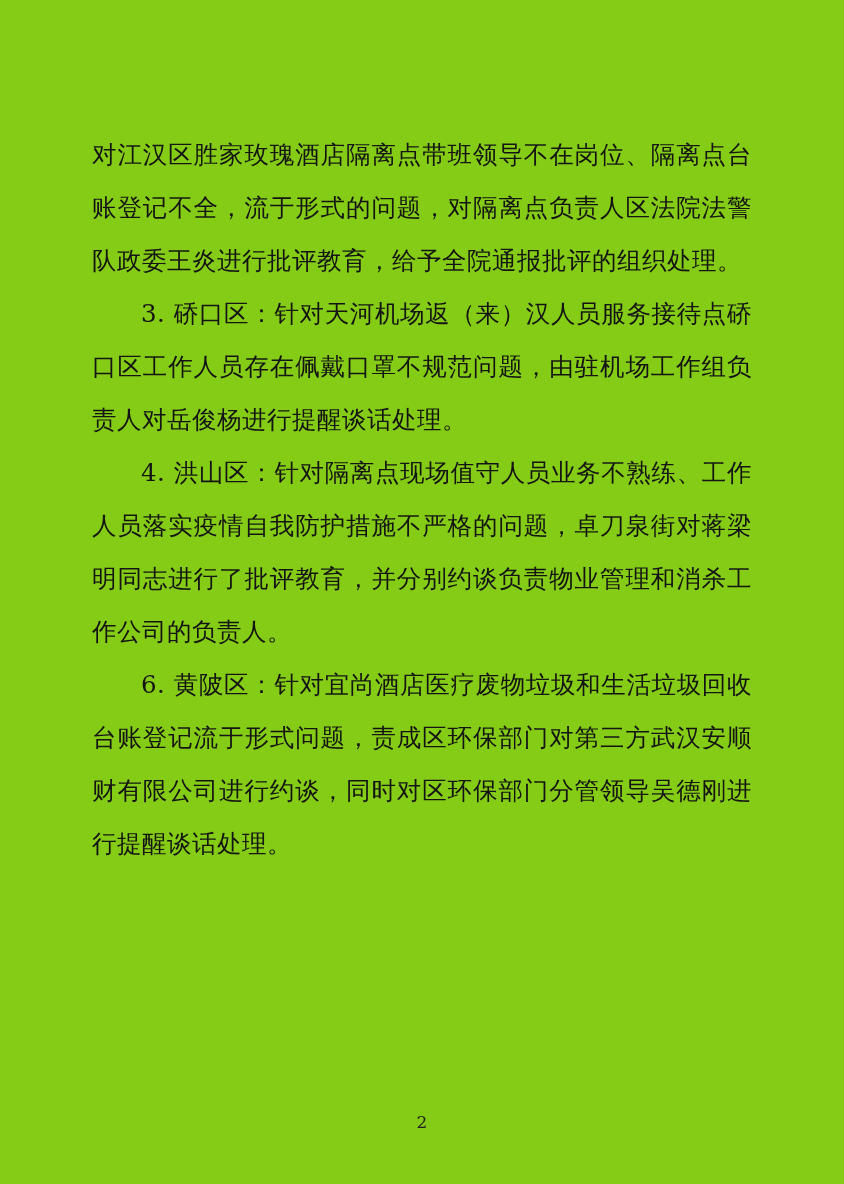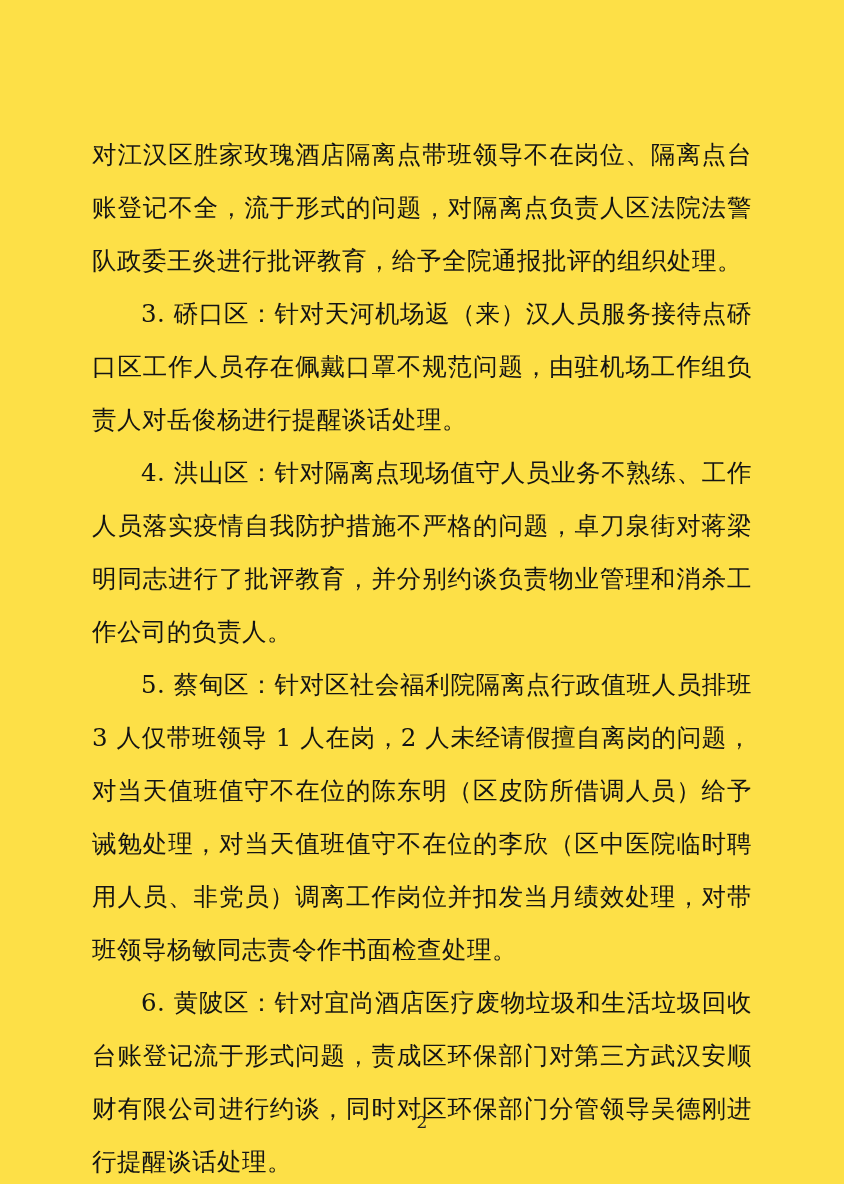--- a/index.html
+++ b/index.html
@@ -11,21 +11,21 @@
     height: 1184px;
     background: #ffffff;
     font-family: "DejaVu Serif", "Liberation Serif", serif;
     color: #1a1a1a;
     overflow: hidden;
   }
   .page {
     position: relative;
     width: 844px;
     height: 1184px;
-    background: #fde047;
+    background: #84cc16;
     box-sizing: border-box;
     padding: 128px 92px 60px 92px;
   }
   .doc-body {
     font-size: 24.5px;
     line-height: 53px;
     letter-spacing: 0.5px;
     color: #141414;
     text-align: justify;
     text-justify: inter-ideograph;
@@ -50,18 +50,17 @@
   }
 </style>
 </head>
 <body>
 
 <div class="page">
   <div class="doc-body">
     <p class="para">对江汉区胜家玫瑰酒店隔离点带班领导不在岗位、隔离点台账登记不全，流于形式的问题，对隔离点负责人区法院法警队政委王炎进行批评教育，给予全院通报批评的组织处理。</p>
     <p class="para indent">3. 硚口区：针对天河机场返（来）汉人员服务接待点硚口区工作人员存在佩戴口罩不规范问题，由驻机场工作组负责人对岳俊杨进行提醒谈话处理。</p>
     <p class="para indent">4. 洪山区：针对隔离点现场值守人员业务不熟练、工作人员落实疫情自我防护措施不严格的问题，卓刀泉街对蒋梁明同志进行了批评教育，并分别约谈负责物业管理和消杀工作公司的负责人。</p>
-    <p class="para indent">5. 蔡甸区：针对区社会福利院隔离点行政值班人员排班 3 人仅带班领导 1 人在岗，2 人未经请假擅自离岗的问题，对当天值班值守不在位的陈东明（区皮防所借调人员）给予诫勉处理，对当天值班值守不在位的李欣（区中医院临时聘用人员、非党员）调离工作岗位并扣发当月绩效处理，对带班领导杨敏同志责令作书面检查处理。</p>
     <p class="para indent">6. 黄陂区：针对宜尚酒店医疗废物垃圾和生活垃圾回收台账登记流于形式问题，责成区环保部门对第三方武汉安顺财有限公司进行约谈，同时对区环保部门分管领导吴德刚进行提醒谈话处理。</p>
 
   </div>
   <div class="page-number">2</div>
 </div>
 
 </body></html>

